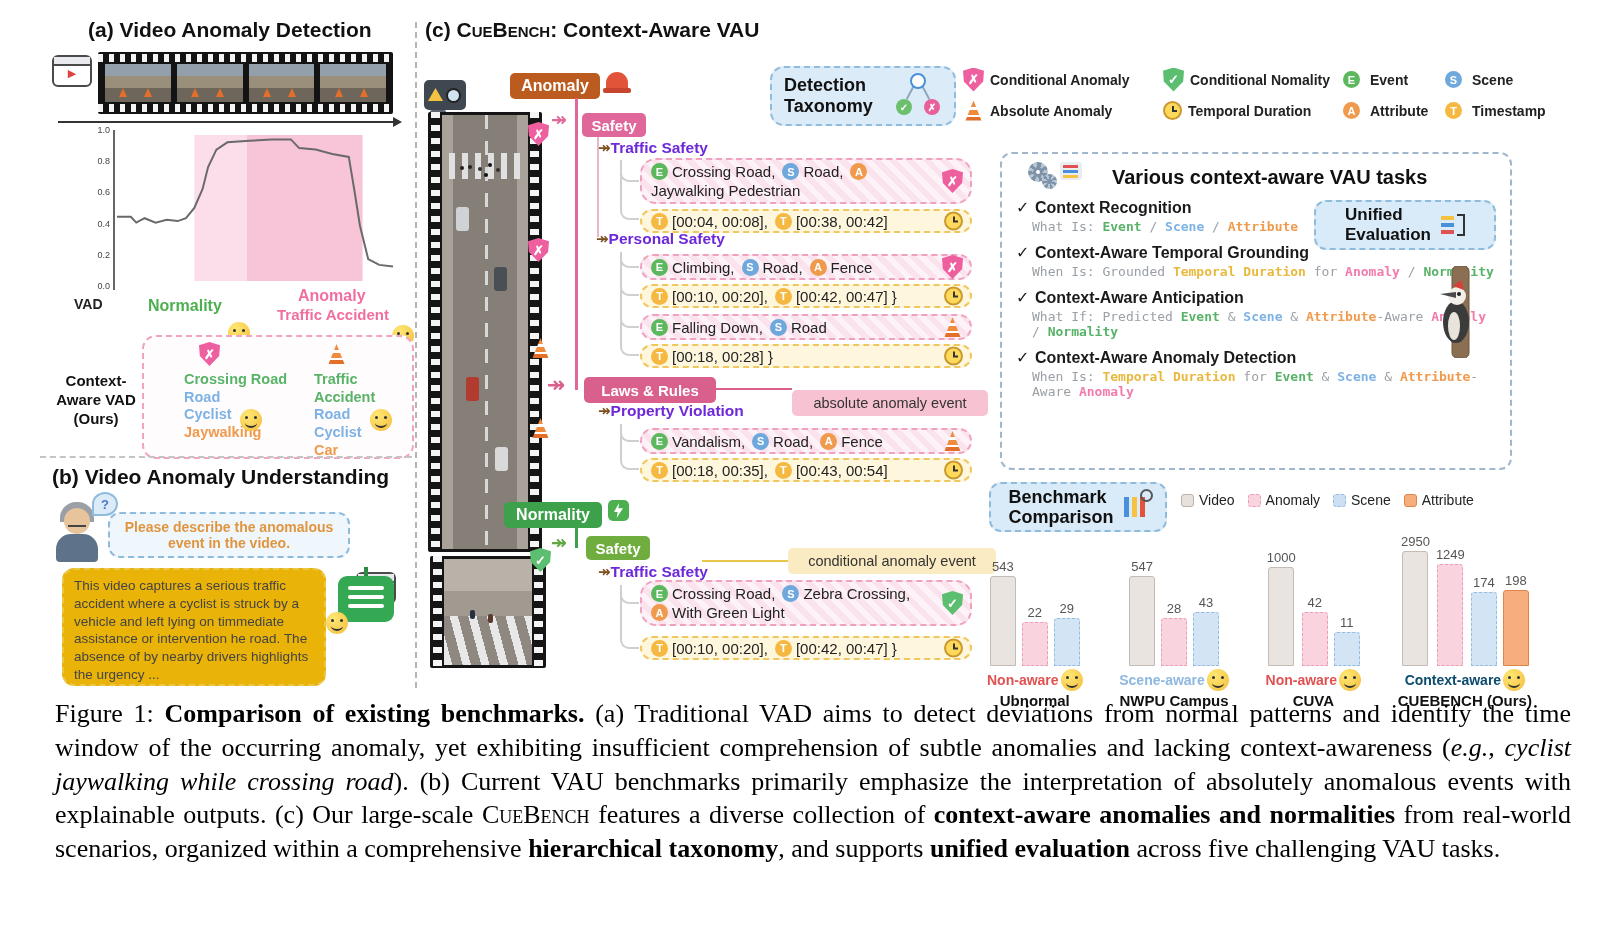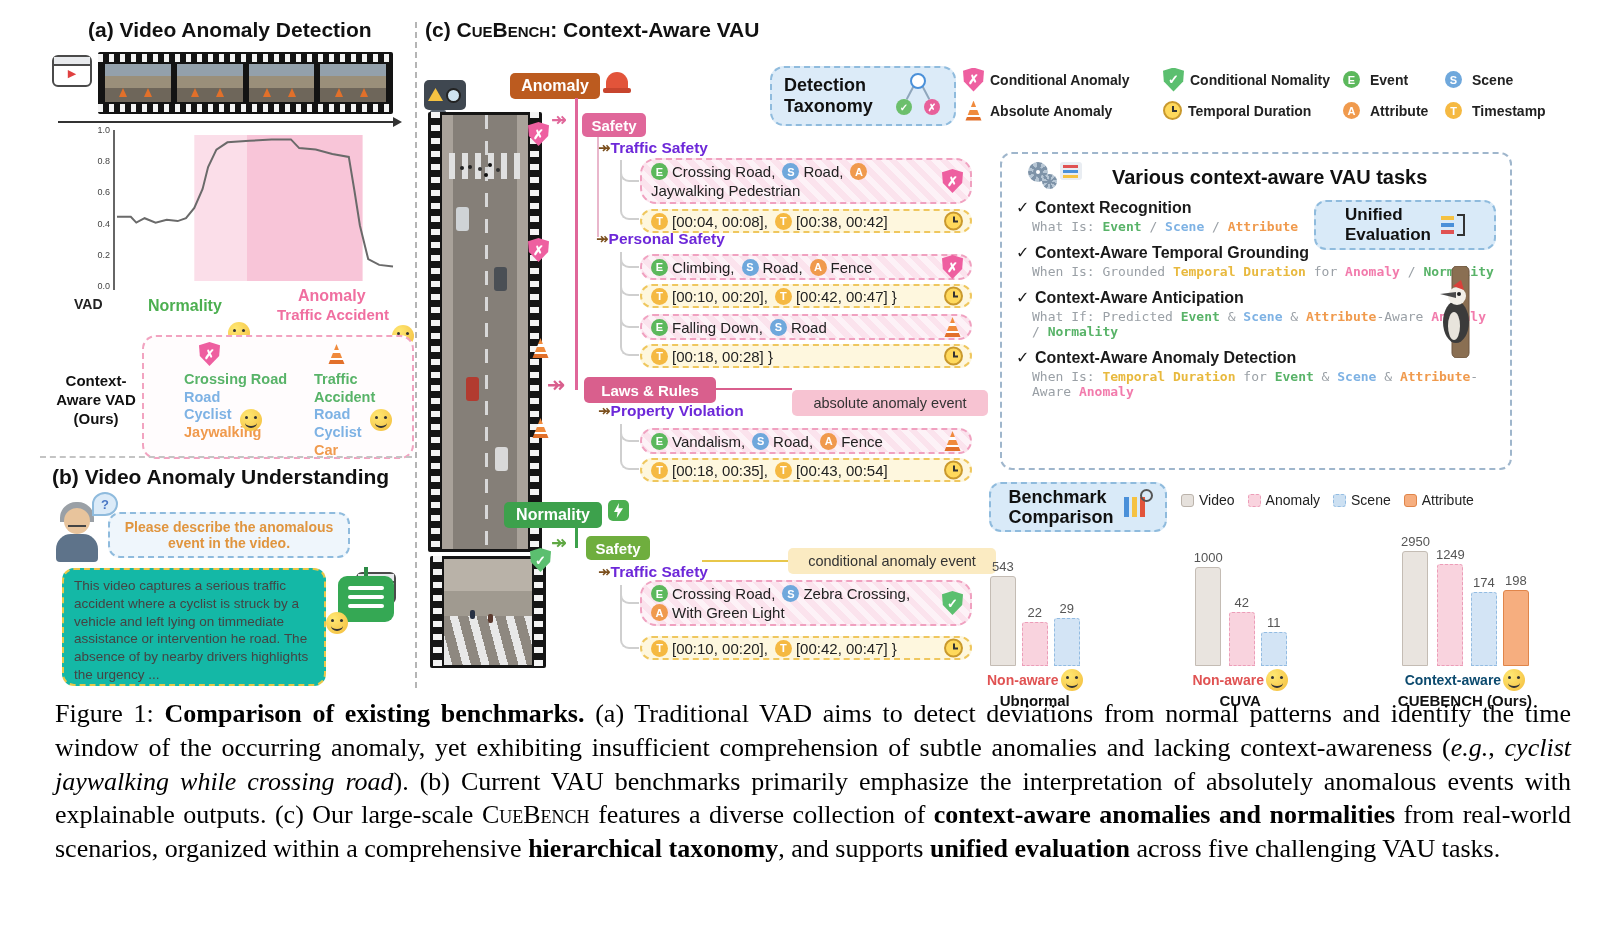--- a/index.html
+++ b/index.html
@@ -53,21 +53,21 @@
   .hdiv{left:40px;top:456px;width:372px;border-top:2px dashed #c4c4c4;}
   
   .person{left:52px;top:502px;width:52px;height:62px;}
   .p-hair{position:absolute;left:8px;top:0;width:34px;height:20px;border-radius:16px 16px 0 0;background:#9aa0a6;}
   .p-head{position:absolute;left:12px;top:6px;width:26px;height:26px;border-radius:50%;background:#E8C49C;}
   .p-glass{position:absolute;left:16px;top:17px;width:18px;height:6px;border-bottom:2.5px solid #444;}
   .p-body{position:absolute;left:4px;top:32px;width:42px;height:28px;border-radius:15px 15px 4px 4px;background:#5E738A;}
   .qbub{left:92px;top:492px;width:22px;height:20px;background:#DCEBF8;border:2px solid #8FBBDD;border-radius:50% 50% 50% 0;display:flex;align-items:center;justify-content:center;color:#4A77C4;font-weight:bold;font-size:13px;}
   .qbub::after{content:"?";}
   .q-bubble{left:108px;top:512px;width:242px;height:46px;border:2.5px dashed #8FBBDD;border-radius:12px;background:#EFF6FC;color:#E0953F;font-size:14px;font-weight:bold;display:flex;align-items:center;justify-content:center;text-align:center;padding:2px 10px;box-sizing:border-box;}
-  .a-bubble{left:62px;top:568px;width:264px;height:118px;border:2.5px dashed #E8C74A;border-radius:12px;background:#14b8a6;color:#444;font-size:13.5px;line-height:1.32;padding:7px 10px;box-sizing:border-box;}
+  .a-bubble{left:62px;top:568px;width:264px;height:118px;border:2.5px dashed #E8C74A;border-radius:12px;background:#eab308;color:#444;font-size:13.5px;line-height:1.32;padding:7px 10px;box-sizing:border-box;}
   .robot{left:338px;top:576px;width:56px;height:46px;background:#35A854;border-radius:9px;}
   .robot::before{content:"";position:absolute;left:10px;top:10px;width:36px;height:4px;background:#fff;border-radius:2px;box-shadow:0 9px 0 #fff,0 18px 0 #fff;}
   .robot::after{content:"";position:absolute;top:-9px;left:26px;width:4px;height:9px;background:#2c8a45;}
   .robot-face{position:absolute;left:-12px;bottom:-12px;}
   
   .vdiv{left:415px;top:22px;height:666px;border-left:2px dashed #b5b5b5;}
   
   .pc-title{left:425px;top:18px;font-size:21px;font-weight:bold;}
   .cam{left:424px;top:80px;width:42px;height:30px;background:#3f4750;border-radius:5px;}
   .cam::before{content:"";position:absolute;right:5px;top:8px;width:11px;height:11px;border-radius:50%;background:#cfe3f0;border:2px solid #222;}
@@ -596,20 +596,41 @@
           </div>
           <div class="aware-line">
             <span class="aw aw-non">Non-aware</span>
             <span class="smiley"></span>
           </div>
           <div class="bname">Ubnormal</div>
         </div>
         <div class="bgroup">
           <div class="brow">
             <div class="bcol">
+              <div class="bval">547</div>
+              <div class="bar bar-video" style="height: 90px;"></div>
+            </div>
+            <div class="bcol">
+              <div class="bval">28</div>
+              <div class="bar bar-anomaly" style="height: 48px;"></div>
+            </div>
+            <div class="bcol">
+              <div class="bval">43</div>
+              <div class="bar bar-scene" style="height: 54px;"></div>
+            </div>
+          </div>
+          <div class="aware-line">
+            <span class="aw aw-scene">Scene-aware</span>
+            <span class="smiley"></span>
+          </div>
+          <div class="bname">NWPU Campus</div>
+        </div>
+        <div class="bgroup">
+          <div class="brow">
+            <div class="bcol">
               <div class="bval">1000</div>
               <div class="bar bar-video" style="height: 99px;"></div>
             </div>
             <div class="bcol">
               <div class="bval">42</div>
               <div class="bar bar-anomaly" style="height: 54px;"></div>
             </div>
             <div class="bcol">
               <div class="bval">11</div>
               <div class="bar bar-scene" style="height: 34px;"></div>

